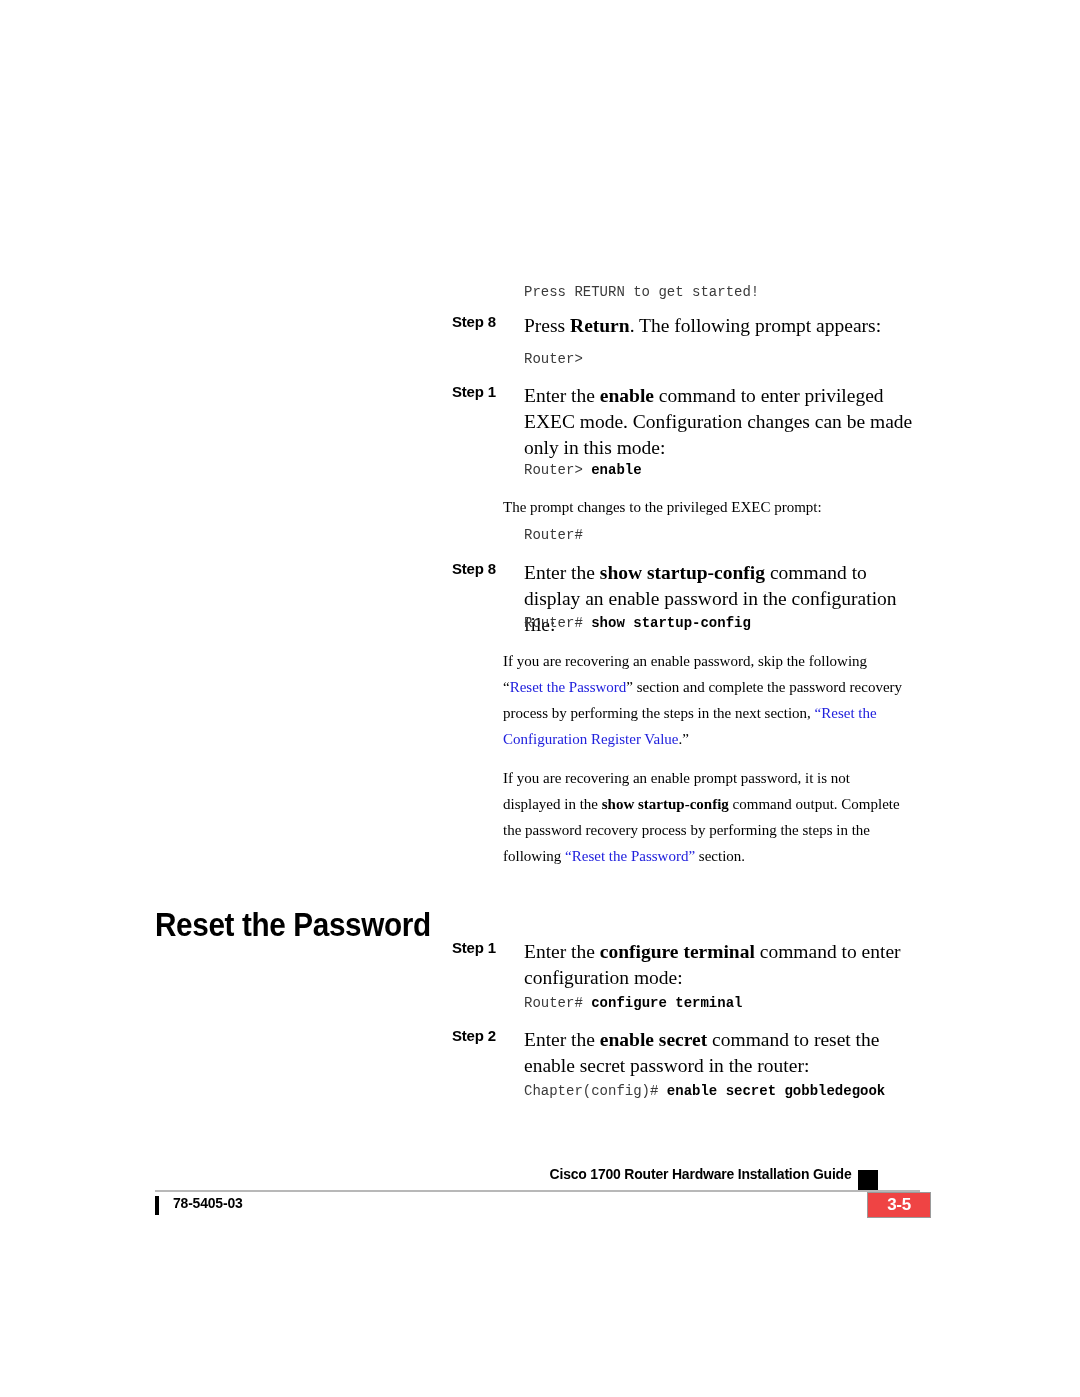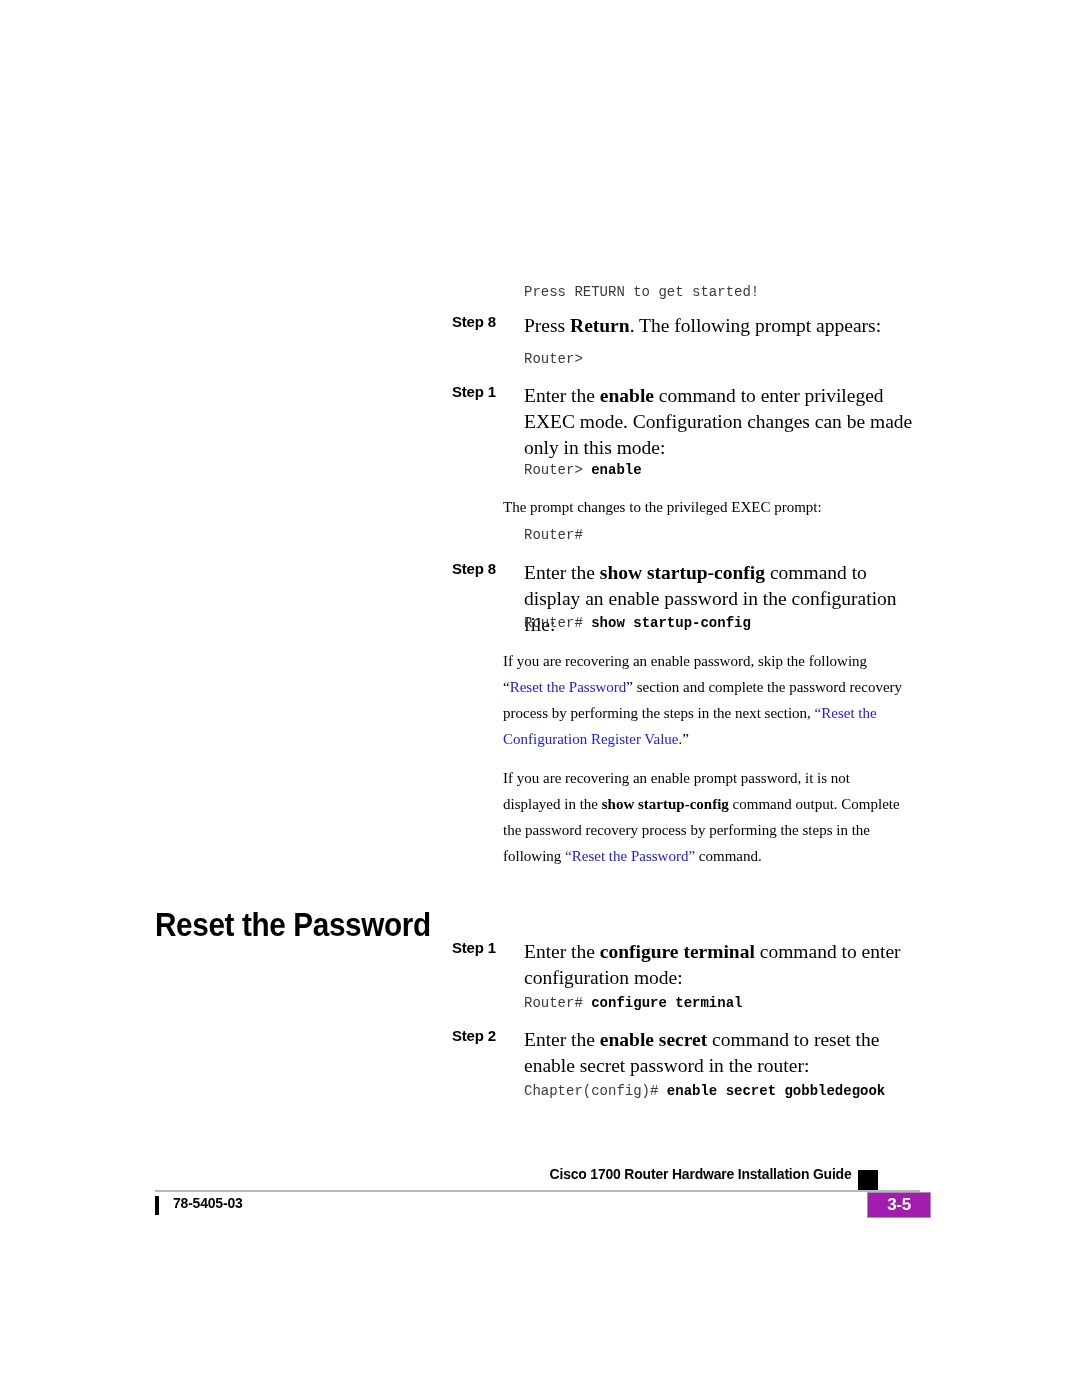--- a/index.html
+++ b/index.html
@@ -206,21 +206,21 @@
     letter-spacing: -0.2px;
     transform: scaleX(0.9);
     transform-origin: left top;
   }
   .footer-pagebox {
     position: absolute;
     left: 712px;
     top: 27px;
     width: 64px;
     height: 26px;
-    background: #a21caf;
+    background: #ef4444;
     border: 1px solid #9a9a9a;
     box-sizing: border-box;
   }
   .footer-pagenum {
     position: absolute;
     left: 0;
     top: 0;
     width: 100%;
     height: 100%;
     display: flex;
@@ -259,21 +259,21 @@
     <div class="code" style="top:525px;"><span>Router#</span></div>
 
     <div class="step-row" style="top:560px;">
       <div class="step-label">Step 8</div>
       <div class="step-body"><span>Enter the </span><b class="cmd">show startup-config</b><span> command to display an enable password in the configuration file:</span></div>
     </div>
     <div class="code" style="top:613px;"><span>Router# </span><b>show startup-config</b></div>
 
     <div class="para" style="top:648px;"><span>If you are recovering an enable password, skip the following </span><span>“</span><a class="link">Reset the Password</a><span>”</span><span> section and complete the password recovery process by performing the steps in the next section, </span><span class="link">“</span><a class="link">Reset the Configuration Register Value</a><span>.”</span></div>
 
-    <div class="para" style="top:765px;"><span>If you are recovering an enable prompt password, it is not displayed in the </span><b class="cmd">show startup-config</b><span> command output. Complete the password recovery process by performing the steps in the following </span><a class="link">“Reset the Password”</a><span> command.</span></div>
+    <div class="para" style="top:765px;"><span>If you are recovering an enable prompt password, it is not displayed in the </span><b class="cmd">show startup-config</b><span> command output. Complete the password recovery process by performing the steps in the following </span><a class="link">“Reset the Password”</a><span> section.</span></div>
 
     <h1 class="section-heading">Reset the Password</h1>
 
     <div class="step-row" style="top:939px;">
       <div class="step-label">Step 1</div>
       <div class="step-body"><span>Enter the </span><b class="cmd">configure terminal</b><span> command to enter configuration mode:</span></div>
     </div>
     <div class="code" style="top:993px;"><span>Router# </span><b>configure terminal</b></div>
 
     <div class="step-row" style="top:1027px;">

